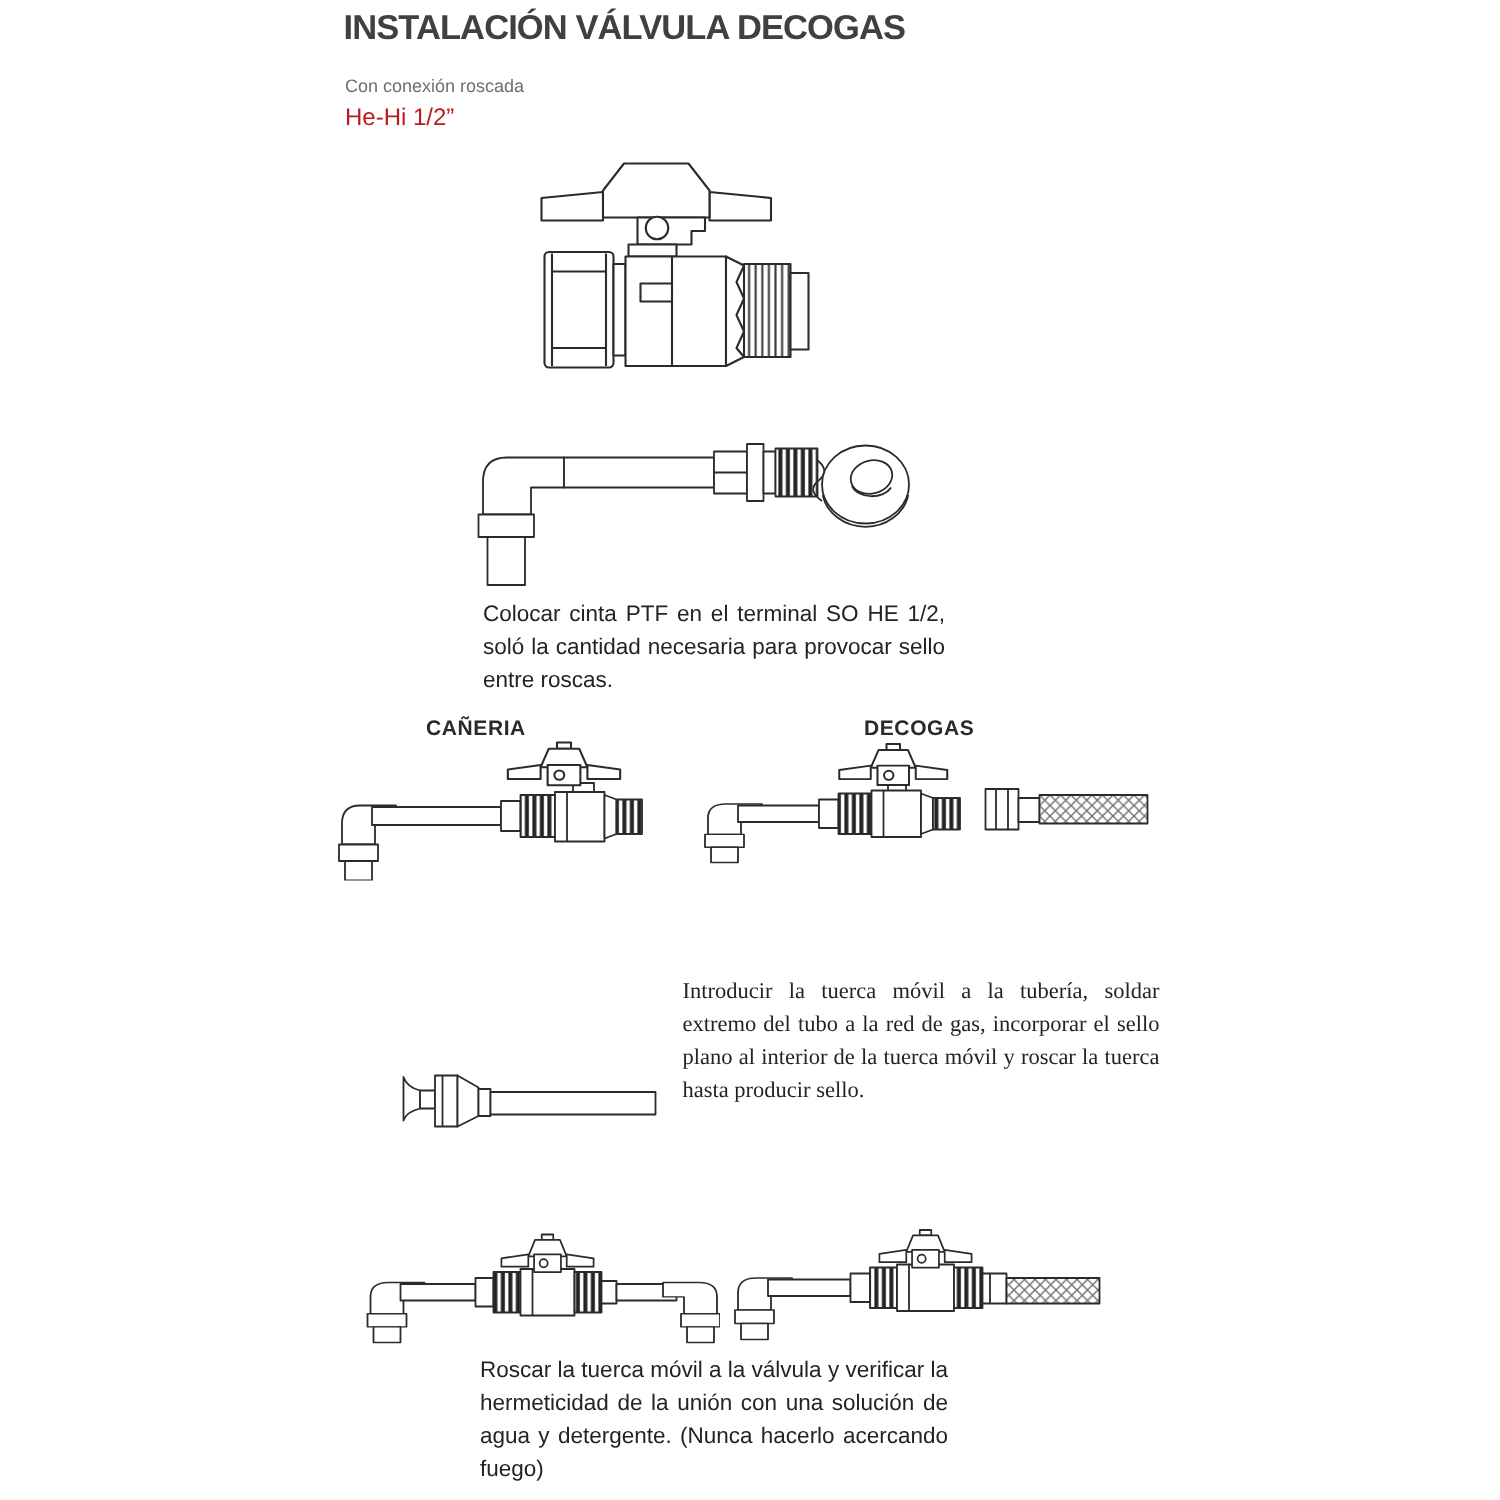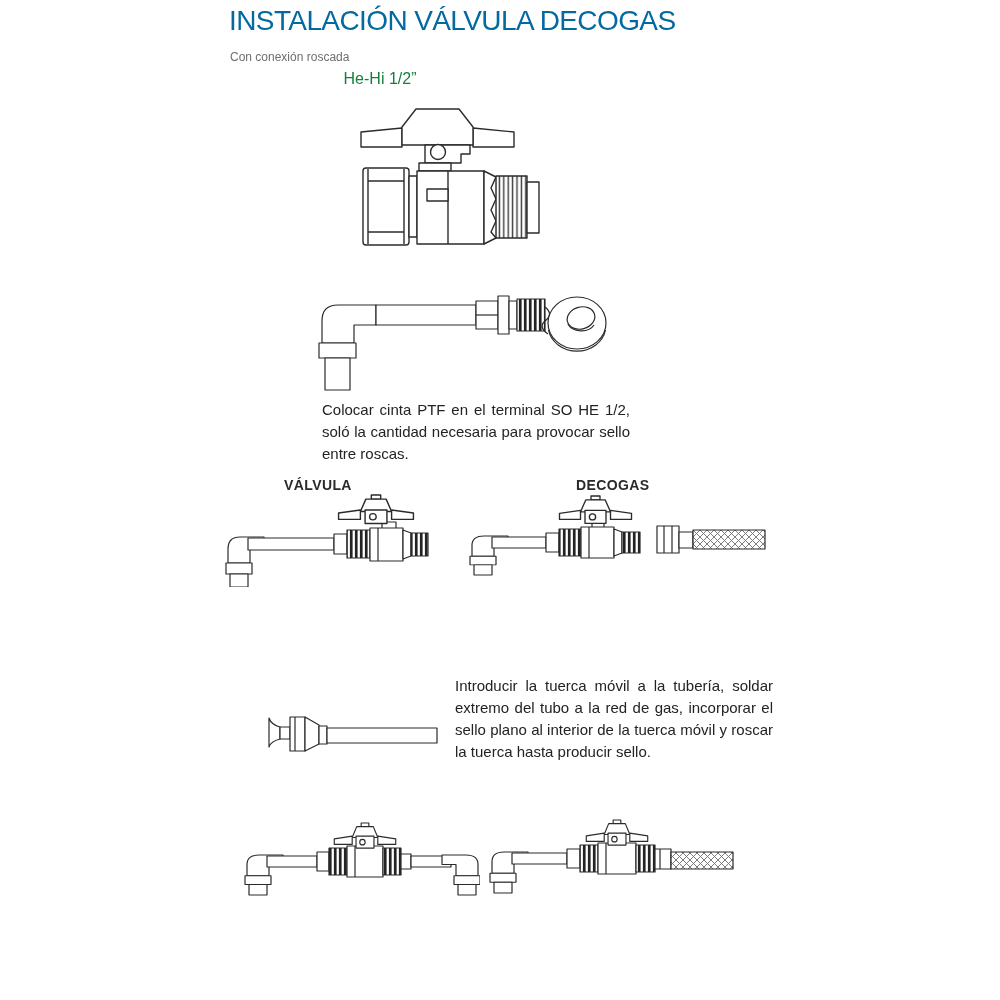--- a/index.html
+++ b/index.html
@@ -8,38 +8,38 @@
   #page {
     position: relative;
     width: 1000px;
     height: 1000px;
     background: #ffffff;
     overflow: hidden;
   }
   .abs { position: absolute; }
   .title {
     left: 229px; top: 5px; width: 540px;
-    font-size: 28px; font-weight: 400; letter-spacing: -0.6px;
-    color: #0369a1; white-space: nowrap;
+    font-size: 23px; font-weight: 700; letter-spacing: -0.6px;
+    color: #404040; white-space: nowrap;
   }
   .subtitle {
     left: 230px; top: 47px; width: 300px;
     font-size: 12px; line-height: 21px; color: #6d6e71;
   }
   .spec {
     left: 230px; top: 68px; width: 300px;
-    font-size: 16px; line-height: 21px; color: #15803d; text-align: center;
+    font-size: 16px; line-height: 21px; color: #b91c1c;
   }
   .step {
     font-size: 15px; line-height: 22px; color: #232323;
     text-align: justify; text-align-last: left;
   }
   #step1 { left: 322px; top: 399px; width: 308px; }
   #step2 { left: 320px; top: 580px; width: 308px; }
-  #step3 { left: 455px; top: 675px; width: 318px; }
+  #step3 { left: 455px; top: 650px; width: 318px; font-family: Liberation Serif, serif; }
   #step4 { left: 320px; top: 903px; width: 312px; }
   .section-label {
     font-size: 14px; font-weight: 700; color: #2a2a2a; letter-spacing: 0.4px;
   }
   #label-caneria  { left: 284px; top: 477px; }
   #label-flexible { left: 576px; top: 477px; }
   figure.diagram { position: absolute; }
   #fig-valve    { left: 330px; top: 97px;  }
   #fig-tape     { left: 298px; top: 283px; }
   #fig-caneria  { left: 224px; top: 492px; }
@@ -131,21 +131,21 @@
         <ellipse cx="279" cy="40" rx="29" ry="26"></ellipse>
         <path d="M250.5,47 A29,26 0 0 0 307.5,47" fill="none"></path>
         <ellipse cx="283" cy="35" rx="14" ry="11" transform="rotate(-15 283 35)"></ellipse>
         <path d="M270,41 a14,10 0 0 0 26,1" fill="none"></path>
       </g>
     </svg>
   </figure>
 
   <div class="abs step" id="step1">Colocar cinta PTF en el terminal SO HE 1/2,  soló la cantidad necesaria para provocar sello entre roscas.</div>
 
-  <div class="abs section-label" id="label-caneria">VÁLVULA</div>
+  <div class="abs section-label" id="label-caneria">CAÑERIA</div>
   <div class="abs section-label" id="label-flexible">DECOGAS</div>
 
   <figure class="diagram" id="fig-caneria">
     <svg width="208" height="95" viewBox="0 0 208 95">
       <g fill="#ffffff" stroke="#2b2b2b" stroke-width="1.2" stroke-linejoin="round">
         <use href="#sym-elbow" x="2" y="45"></use>
         <rect x="24" y="46" width="86" height="12"></rect>
         <rect x="110" y="42" width="13" height="20"></rect>
         <rect x="123" y="38" width="23" height="28" fill="url(#pat-dark)"></rect>
         <rect x="158" y="30" width="14" height="7"></rect>
@@ -226,14 +226,15 @@
         <line x1="119" y1="25" x2="119" y2="56"></line>
         <rect x="149" y="27" width="19" height="27" fill="url(#pat-dark)"></rect>
         <rect x="168" y="31" width="16" height="20"></rect>
         <line x1="173" y1="31" x2="173" y2="51"></line>
         <rect x="184" y="34" width="62" height="17" fill="url(#pat-braid)"></rect>
       </g>
       <use href="#sym-handle" transform="translate(98,2) scale(0.64,0.66)"></use>
     </svg>
   </figure>
 
+  <div class="abs step" id="step4">Roscar la tuerca móvil a la válvula y verificar la hermeticidad de la unión  con una solución de agua y detergente. (Nunca hacerlo acercando fuego)</div>
 
 </div>
 
 </body></html>

